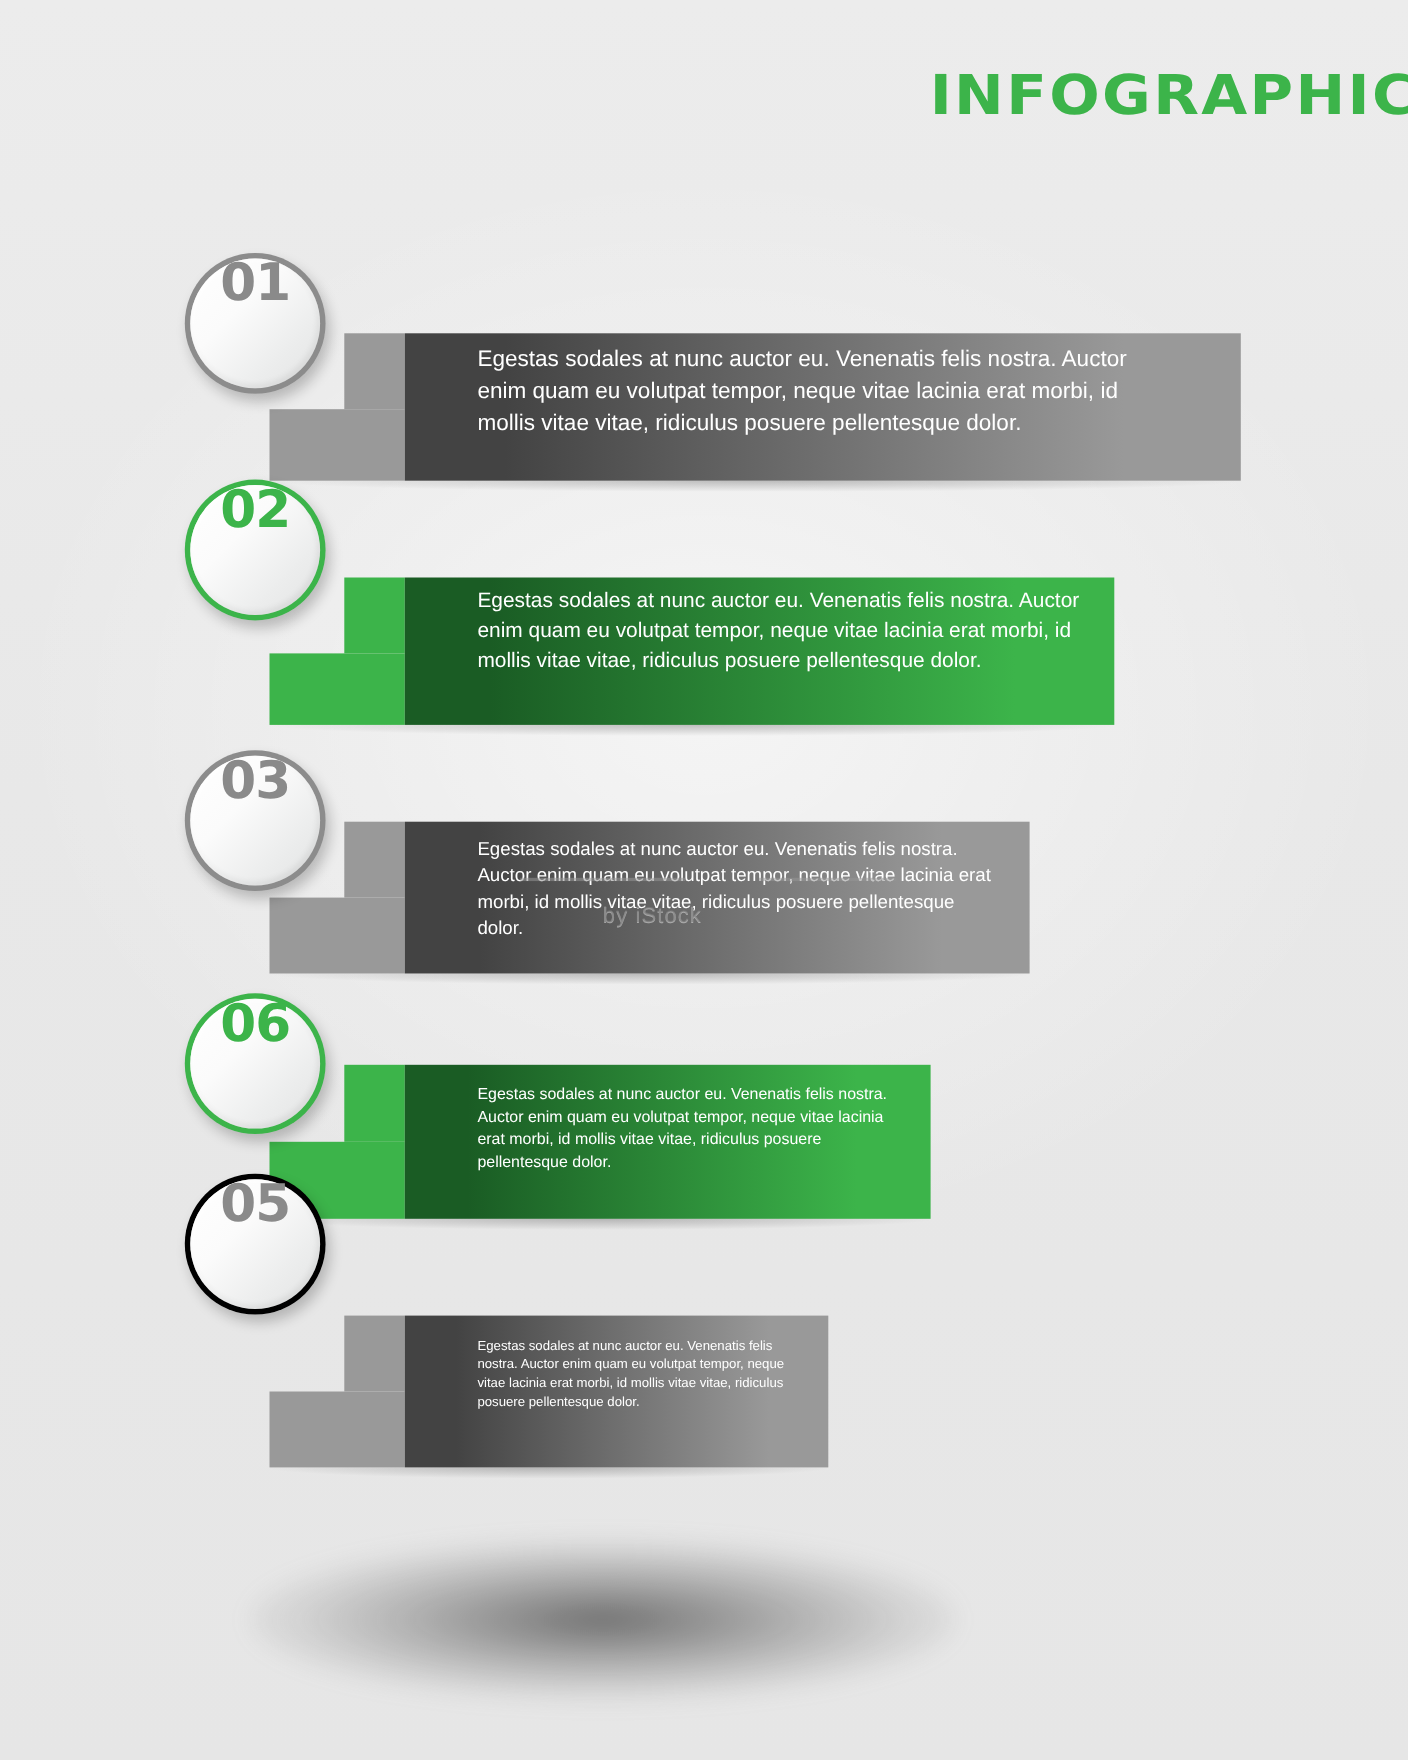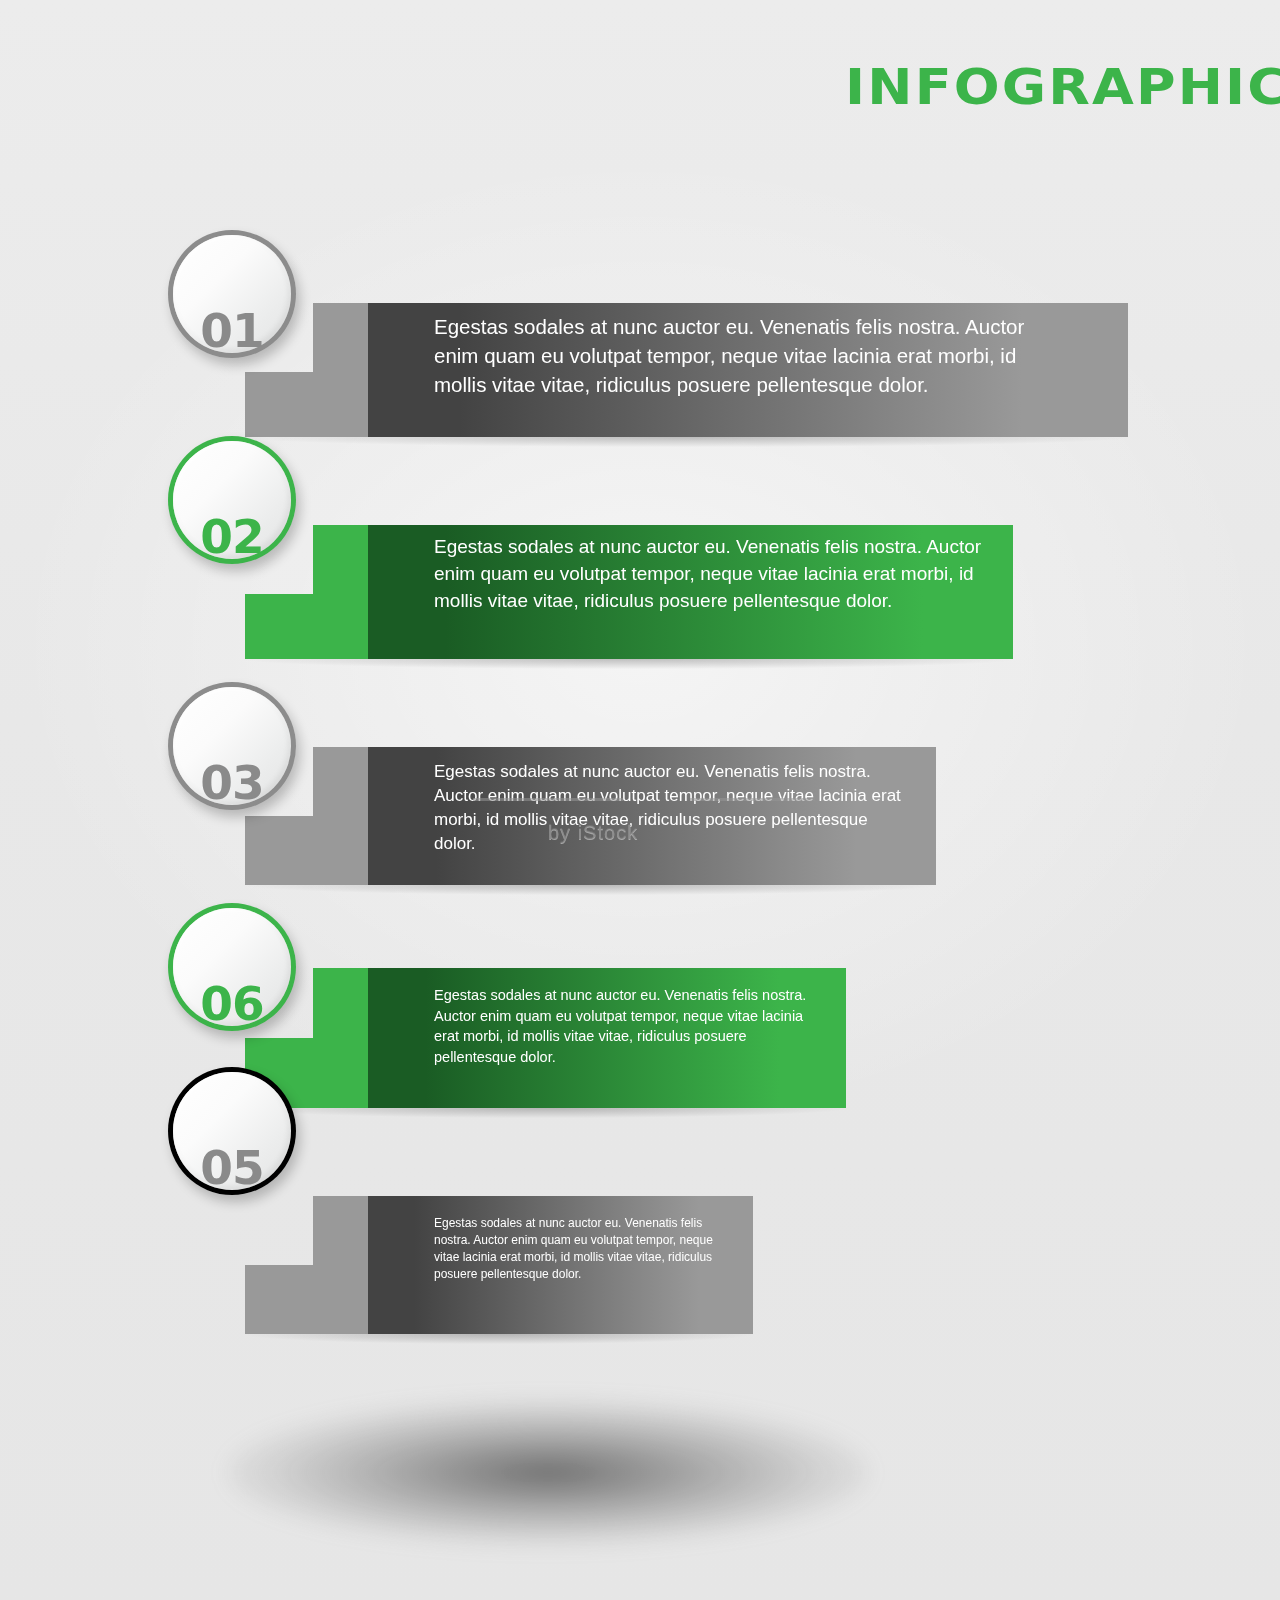--- a/index.html
+++ b/index.html
@@ -90,21 +90,21 @@
     line-height: 1.42;
     white-space: normal;
   }
 
   
   .circle {
     position: absolute;
     border-radius: 50%;
     box-sizing: border-box;
     display: flex;
-    align-items: flex-end;
+    align-items: flex-start;
     justify-content: center;
     z-index: 4;
   }
   .circle .disc {
     position: absolute;
     border-radius: 50%;
     background: linear-gradient(135deg, #ffffff 0%, #fbfbfb 38%, #eceded 72%, #e2e3e3 100%);
     box-shadow: inset -2px -3px 6px rgba(0,0,0,0.07), inset 2px 2px 5px rgba(255,255,255,0.9);
   }
   .circle .num {

